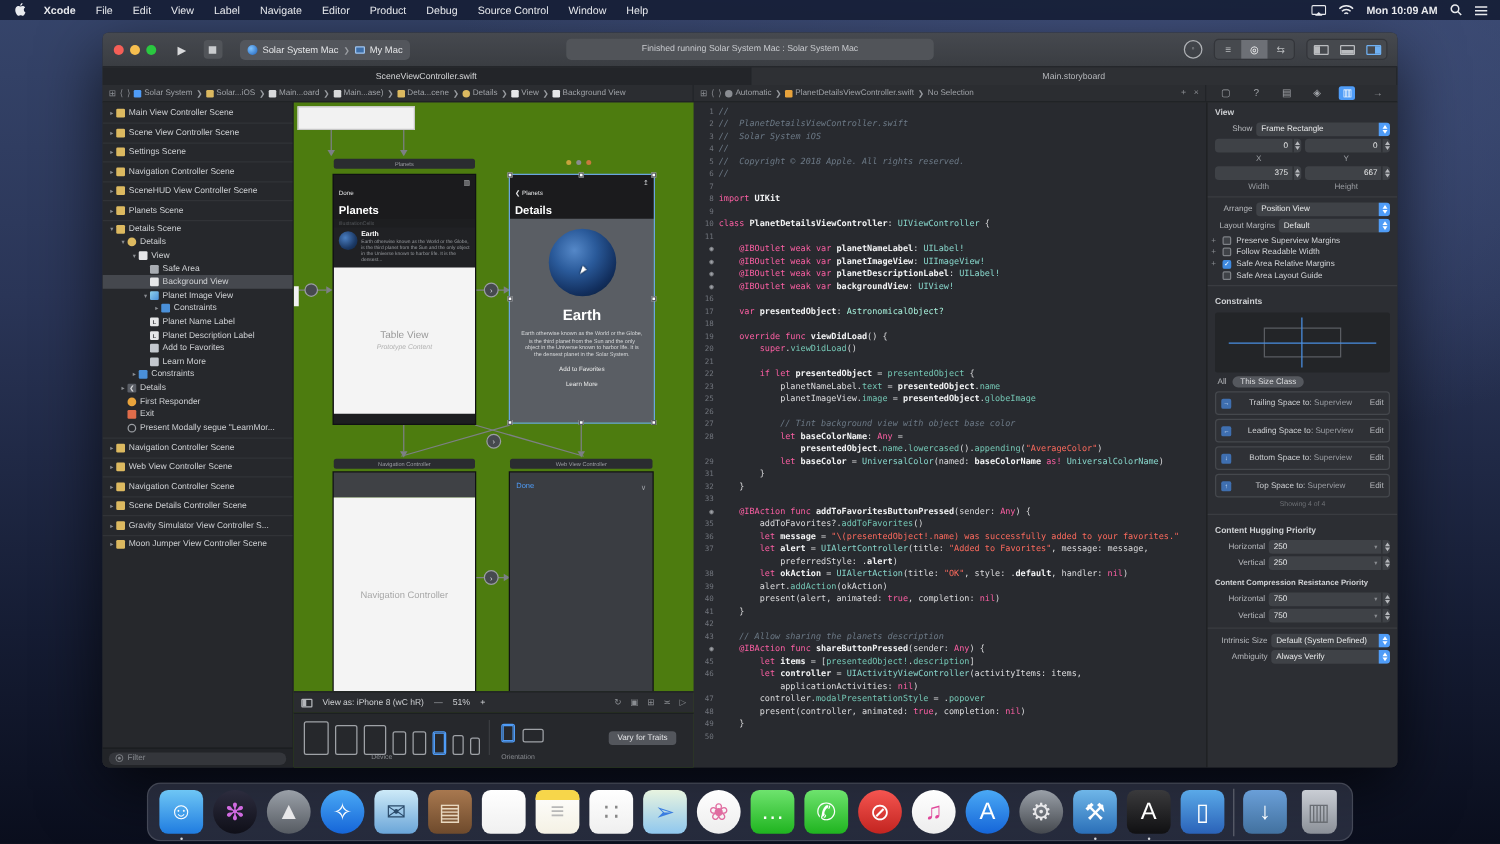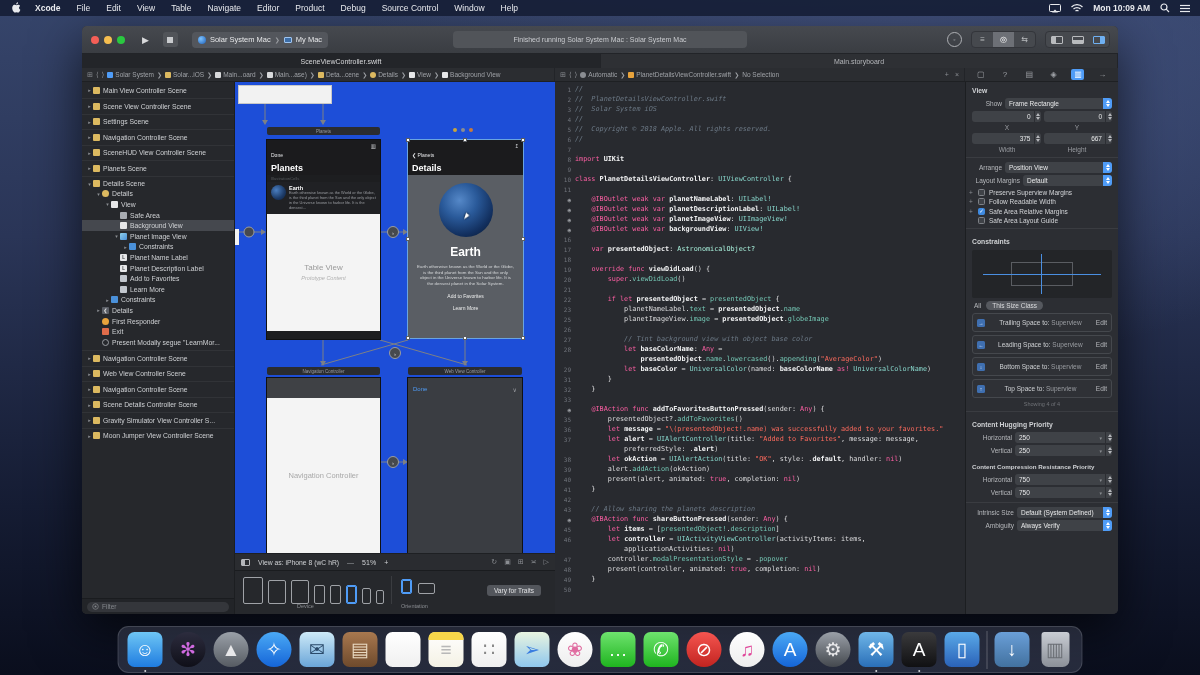--- a/index.html
+++ b/index.html
@@ -71,21 +71,21 @@
   #sidebar-rows { padding-top:3px; }
   .srow { height:10.6px; display:flex; align-items:center; font-size:6.8px; color:#cfd1d4; white-space:nowrap; overflow:hidden; }
   .srow.sel { background:#45484e; }
   .srow .disc { width:7px; text-align:center; color:#8a8d92; font-size:5px; flex:none; }
   .srow .sic { width:7px; height:7px; flex:none; margin-right:3px; border-radius:1px; display:flex; align-items:center; justify-content:center; font-size:4.5px; color:#3a3c40; font-weight:bold; }
   .srow.group-start { border-top:1px solid #313337; margin-top:2.5px; padding-top:2.5px; height:13px; }
   #filter-bar { position:absolute; left:0; bottom:0; width:100%; height:16px; background:#222428; border-top:1px solid #1a1c1f; display:flex; align-items:center; padding:0 5px; }
   #filter-input { flex:1; height:10px; background:#34363b; border-radius:5px; color:#85888d; font-size:6.5px; display:flex; align-items:center; padding:0 5px; gap:3px; }
 
   
-  #canvas { position:absolute; left:153px; top:56px; width:320px; height:532px; background:#1d4ed8; }
+  #canvas { position:absolute; left:153px; top:56px; width:320px; height:532px; background:#4d7c0f; }
   #canvas-work { position:absolute; left:0; top:0; width:320px; height:471px; overflow:hidden; }
   #canvas-links { position:absolute; left:0; top:0; }
   .vc-label { position:absolute; height:8px; background:#2a2c30; border-radius:2px; color:#9a9da2; font-size:4.5px; display:flex; align-items:center; justify-content:center; }
   #white-box { position:absolute; left:3px; top:3px; width:94px; height:19px; background:#f2f2f2; border:1px solid #c8c8c8; }
   #edge-sliver { position:absolute; left:0; top:147px; width:4px; height:16px; background:#f2f2f2; }
 
   #planets-vc { position:absolute; left:32px; top:58px; width:113px; height:199px; background:#1d1e20; overflow:hidden; box-shadow:0 0 0 1px #101113; }
   .navbar { background:#1b1b1d; padding:3px 4px 2px; position:relative; }
   .nav-small { font-size:5px; color:#e8e9eb; }
   .nav-right-ico { position:absolute; right:4px; top:3px; font-size:5.5px; color:#cfd1d4; }
@@ -202,21 +202,21 @@
   <span id="apple-logo">
     <svg width="9" height="11" viewBox="0 0 17 20">
         <path fill="#e8eaee" d="M11.3,0.2c-0.9,0.1-2,0.7-2.6,1.5C8.2,2.4,7.7,3.5,7.9,4.5c1,0,2.1-0.6,2.7-1.4C11.2,2.4,11.5,1.3,11.3,0.2z M11.6,4.8c-1.5,0-2.6,0.8-3.3,0.8C7.6,5.6,6.5,4.9,5.3,4.9C3.7,4.9,2,5.9,1.2,7.5c-1.7,2.9-0.4,7.3,1.2,9.7c0.8,1.1,1.8,2.5,3,2.4c1.2,0,1.7-0.8,3.1-0.8c1.4,0,1.9,0.8,3.1,0.8c1.3,0,2.1-1.1,2.9-2.4c0.9-1.3,1.2-2.7,1.3-2.8c0,0-2.5-1-2.5-3.8c0-2.4,1.9-3.5,2-3.6C14.4,5.1,12.4,4.8,11.6,4.8z"></path>
       </svg>
   </span>
   <span id="menu-items" style="display: flex;">
       <span class="mi bold">Xcode</span>
       <span class="mi">File</span>
       <span class="mi">Edit</span>
       <span class="mi">View</span>
-      <span class="mi">Table</span>
+      <span class="mi">Label</span>
       <span class="mi">Navigate</span>
       <span class="mi">Editor</span>
       <span class="mi">Product</span>
       <span class="mi">Debug</span>
       <span class="mi">Source Control</span>
       <span class="mi">Window</span>
       <span class="mi">Help</span>
     </span>
   <span id="menu-right">
     <span>
@@ -683,42 +683,42 @@
         <div class="crow"><span class="ln">3</span><span><span class="tk-c">//  Solar System iOS</span></span></div>
         <div class="crow"><span class="ln">4</span><span><span class="tk-c">//</span></span></div>
         <div class="crow"><span class="ln">5</span><span><span class="tk-c">//  Copyright © 2018 Apple. All rights reserved.</span></span></div>
         <div class="crow"><span class="ln">6</span><span><span class="tk-c">//</span></span></div>
         <div class="crow"><span class="ln">7</span><span></span></div>
         <div class="crow"><span class="ln">8</span><span><span class="tk-k">import </span><span class="tk-b">UIKit</span></span></div>
         <div class="crow"><span class="ln">9</span><span></span></div>
         <div class="crow"><span class="ln">10</span><span><span class="tk-k">class </span><span class="tk-b">PlanetDetailsViewController</span><span class="tk-w">: </span><span class="tk-t">UIViewController</span><span class="tk-w"> {</span></span></div>
         <div class="crow"><span class="ln">11</span><span></span></div>
         <div class="crow"><span class="ln"><span class="dotmark">◉</span></span><span><span class="tk-w">    </span><span class="tk-k">@IBOutlet weak var </span><span class="tk-b">planetNameLabel</span><span class="tk-w">: </span><span class="tk-t">UILabel!</span></span></div>
+        <div class="crow"><span class="ln"><span class="dotmark">◉</span></span><span><span class="tk-w">    </span><span class="tk-k">@IBOutlet weak var </span><span class="tk-b">planetImageView</span><span class="tk-w">: </span><span class="tk-t">UIImageView!</span></span></div>
         <div class="crow"><span class="ln"><span class="dotmark">◉</span></span><span><span class="tk-w">    </span><span class="tk-k">@IBOutlet weak var </span><span class="tk-b">planetDescriptionLabel</span><span class="tk-w">: </span><span class="tk-t">UILabel!</span></span></div>
-        <div class="crow"><span class="ln"><span class="dotmark">◉</span></span><span><span class="tk-w">    </span><span class="tk-k">@IBOutlet weak var </span><span class="tk-b">planetImageView</span><span class="tk-w">: </span><span class="tk-t">UIImageView!</span></span></div>
         <div class="crow"><span class="ln"><span class="dotmark">◉</span></span><span><span class="tk-w">    </span><span class="tk-k">@IBOutlet weak var </span><span class="tk-b">backgroundView</span><span class="tk-w">: </span><span class="tk-t">UIView!</span></span></div>
         <div class="crow"><span class="ln">16</span><span></span></div>
         <div class="crow"><span class="ln">17</span><span><span class="tk-w">    </span><span class="tk-k">var </span><span class="tk-b">presentedObject</span><span class="tk-w">: </span><span class="tk-g">AstronomicalObject?</span></span></div>
         <div class="crow"><span class="ln">18</span><span></span></div>
         <div class="crow"><span class="ln">19</span><span><span class="tk-w">    </span><span class="tk-k">override func </span><span class="tk-b">viewDidLoad</span><span class="tk-w">() {</span></span></div>
         <div class="crow"><span class="ln">20</span><span><span class="tk-w">        </span><span class="tk-k">super</span><span class="tk-w">.</span><span class="tk-p">viewDidLoad</span><span class="tk-w">()</span></span></div>
         <div class="crow"><span class="ln">21</span><span></span></div>
         <div class="crow"><span class="ln">22</span><span><span class="tk-w">        </span><span class="tk-k">if let </span><span class="tk-b">presentedObject</span><span class="tk-w"> = </span><span class="tk-p">presentedObject</span><span class="tk-w"> {</span></span></div>
         <div class="crow"><span class="ln">23</span><span><span class="tk-w">            planetNameLabel.</span><span class="tk-p">text</span><span class="tk-w"> = </span><span class="tk-b">presentedObject</span><span class="tk-w">.</span><span class="tk-p">name</span></span></div>
         <div class="crow"><span class="ln">25</span><span><span class="tk-w">            planetImageView.</span><span class="tk-p">image</span><span class="tk-w"> = </span><span class="tk-b">presentedObject</span><span class="tk-w">.</span><span class="tk-p">globeImage</span></span></div>
         <div class="crow"><span class="ln">26</span><span></span></div>
         <div class="crow"><span class="ln">27</span><span><span class="tk-c">            // Tint background view with object base color</span></span></div>
         <div class="crow"><span class="ln">28</span><span><span class="tk-w">            </span><span class="tk-k">let </span><span class="tk-b">baseColorName</span><span class="tk-w">: </span><span class="tk-k">Any</span><span class="tk-w"> =</span></span></div>
         <div class="crow"><span class="ln"></span><span><span class="tk-w">                </span><span class="tk-b">presentedObject</span><span class="tk-w">.</span><span class="tk-p">name</span><span class="tk-w">.</span><span class="tk-p">lowercased</span><span class="tk-w">().</span><span class="tk-p">appending</span><span class="tk-w">(</span><span class="tk-s">"AverageColor"</span><span class="tk-w">)</span></span></div>
         <div class="crow"><span class="ln">29</span><span><span class="tk-w">            </span><span class="tk-k">let </span><span class="tk-b">baseColor</span><span class="tk-w"> = </span><span class="tk-t">UniversalColor</span><span class="tk-w">(named: </span><span class="tk-b">baseColorName</span><span class="tk-k"> as! </span><span class="tk-t">UniversalColorName</span><span class="tk-w">)</span></span></div>
         <div class="crow"><span class="ln">31</span><span><span class="tk-w">        }</span></span></div>
         <div class="crow"><span class="ln">32</span><span><span class="tk-w">    }</span></span></div>
         <div class="crow"><span class="ln">33</span><span></span></div>
         <div class="crow"><span class="ln"><span class="dotmark">◉</span></span><span><span class="tk-w">    </span><span class="tk-k">@IBAction func </span><span class="tk-b">addToFavoritesButtonPressed</span><span class="tk-w">(sender: </span><span class="tk-k">Any</span><span class="tk-w">) {</span></span></div>
-        <div class="crow"><span class="ln">35</span><span><span class="tk-w">        presentedObject?.</span><span class="tk-p">addToFavorites</span><span class="tk-w">()</span></span></div>
+        <div class="crow"><span class="ln">35</span><span><span class="tk-w">        addToFavorites?.</span><span class="tk-p">addToFavorites</span><span class="tk-w">()</span></span></div>
         <div class="crow"><span class="ln">36</span><span><span class="tk-w">        </span><span class="tk-k">let </span><span class="tk-b">message</span><span class="tk-w"> = </span><span class="tk-s">"\(presentedObject!.name) was successfully added to your favorites."</span></span></div>
         <div class="crow"><span class="ln">37</span><span><span class="tk-w">        </span><span class="tk-k">let </span><span class="tk-b">alert</span><span class="tk-w"> = </span><span class="tk-t">UIAlertController</span><span class="tk-w">(title: </span><span class="tk-s">"Added to Favorites"</span><span class="tk-w">, message: message,</span></span></div>
         <div class="crow"><span class="ln"></span><span><span class="tk-w">            preferredStyle: .</span><span class="tk-b">alert</span><span class="tk-w">)</span></span></div>
         <div class="crow"><span class="ln">38</span><span><span class="tk-w">        </span><span class="tk-k">let </span><span class="tk-b">okAction</span><span class="tk-w"> = </span><span class="tk-t">UIAlertAction</span><span class="tk-w">(title: </span><span class="tk-s">"OK"</span><span class="tk-w">, style: .</span><span class="tk-b">default</span><span class="tk-w">, handler: </span><span class="tk-k">nil</span><span class="tk-w">)</span></span></div>
         <div class="crow"><span class="ln">39</span><span><span class="tk-w">        alert.</span><span class="tk-p">addAction</span><span class="tk-w">(okAction)</span></span></div>
         <div class="crow"><span class="ln">40</span><span><span class="tk-w">        present(alert, animated: </span><span class="tk-k">true</span><span class="tk-w">, completion: </span><span class="tk-k">nil</span><span class="tk-w">)</span></span></div>
         <div class="crow"><span class="ln">41</span><span><span class="tk-w">    }</span></span></div>
         <div class="crow"><span class="ln">42</span><span></span></div>
         <div class="crow"><span class="ln">43</span><span><span class="tk-c">    // Allow sharing the planets description</span></span></div>
         <div class="crow"><span class="ln"><span class="dotmark">◉</span></span><span><span class="tk-w">    </span><span class="tk-k">@IBAction func </span><span class="tk-b">shareButtonPressed</span><span class="tk-w">(sender: </span><span class="tk-k">Any</span><span class="tk-w">) {</span></span></div>

